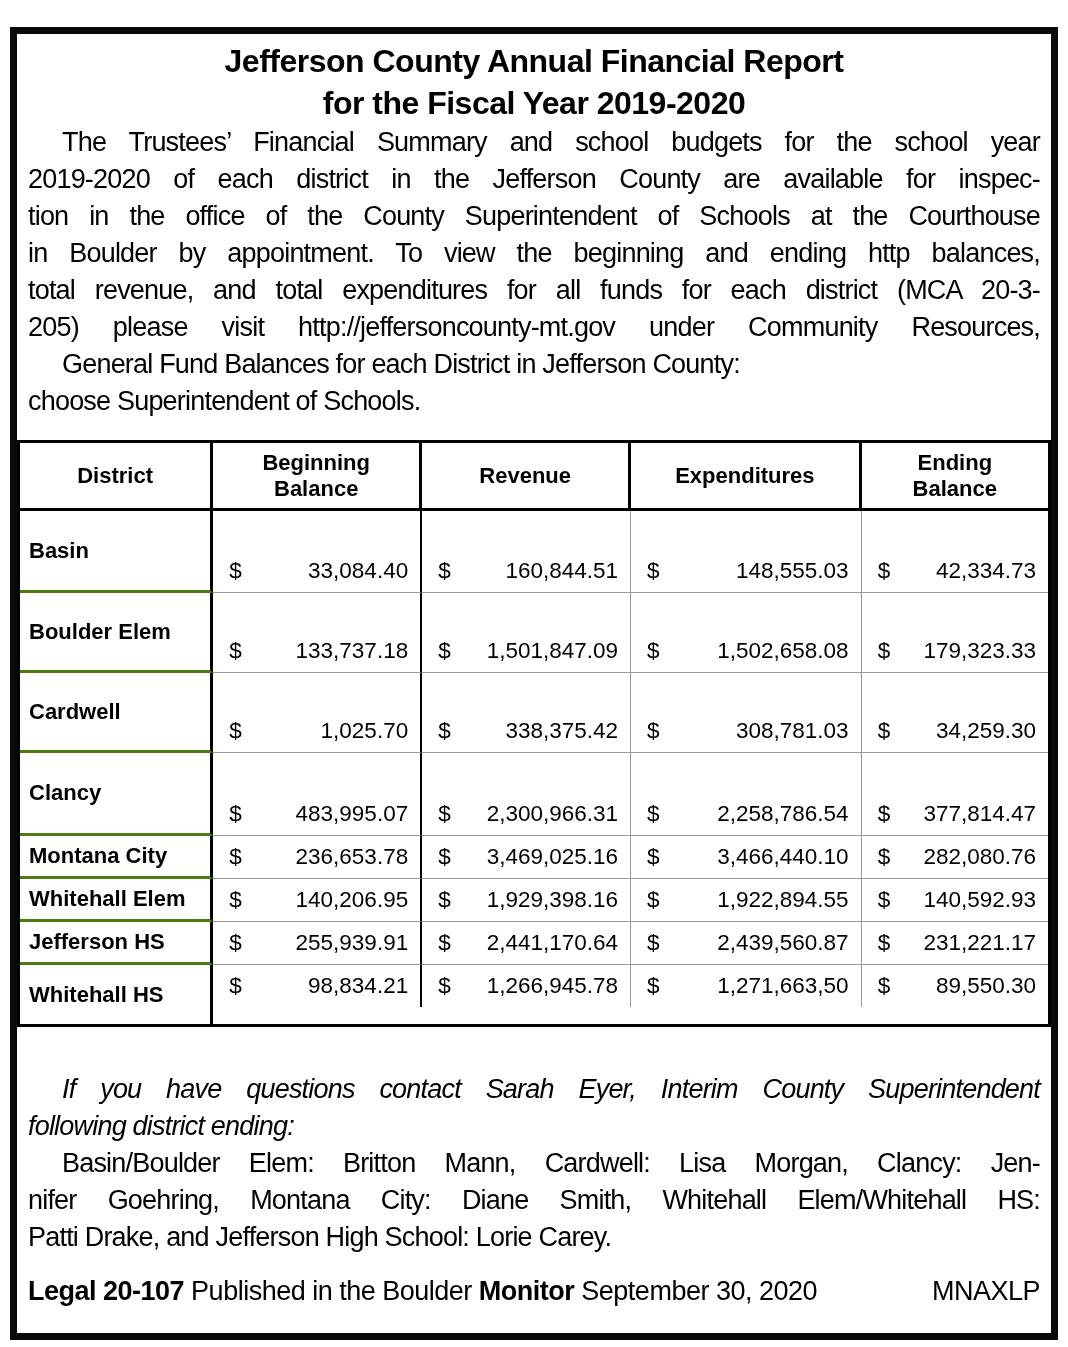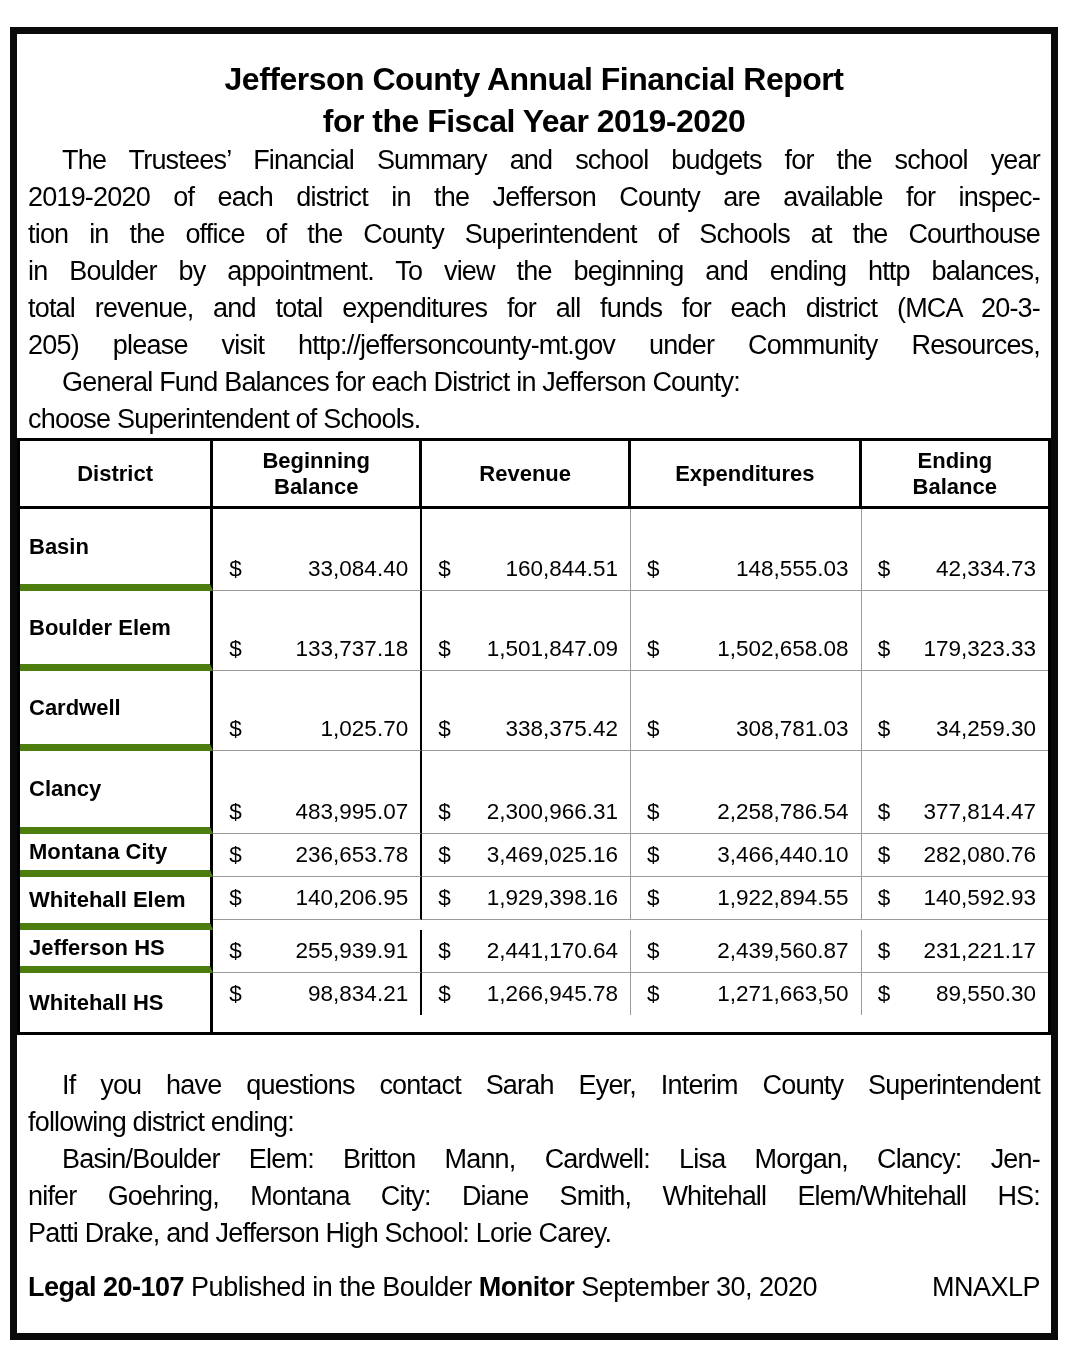--- a/index.html
+++ b/index.html
@@ -1,40 +1,40 @@
 <!DOCTYPE html>
 <html><head>
 <meta charset="utf-8">
 <style>
   html,body{margin:0;padding:0;background:#ffffff;}
   body{width:1068px;height:1347px;position:relative;font-family:"Liberation Sans",sans-serif;color:#000;}
   .sheet{position:absolute;left:10px;top:27px;width:1048px;height:1313px;box-sizing:border-box;
-         border:7px solid #0a0a0a;padding:22px 11px 0;overflow:hidden;background:#fff;}
+         border:7px solid #0a0a0a;padding:4px 11px 0;overflow:hidden;background:#fff;}
   .title{ text-align:center;font-weight:bold;font-size:32px;line-height:42px;letter-spacing:-0.5px;margin-top:2px;}
   .para{font-size:27px;line-height:37px;letter-spacing:-0.8px;}
   .jline{text-align:justify;text-align-last:justify;}
   .jlast{text-align:justify;text-align-last:left;}
   .indent{text-indent:34px;}
   
-  .fin-table{margin:0 -11px 0;width:calc(100% + 22px);box-sizing:border-box;
+  .fin-table{margin:20px -11px 0;width:calc(100% + 22px);box-sizing:border-box;
              border:3px solid #000;display:grid;
              grid-template-columns:197fr 213fr 213fr 235fr 190fr;}
   .cell{box-sizing:border-box;display:flex;}
   .th{font-weight:bold;font-size:22px;line-height:26px;height:68px;
       align-items:center;justify-content:center;text-align:center;white-space:pre-line;
       border-right:3px solid #000;border-bottom:3px solid #000;}
   .th.lastc{border-right:none;}
   .td-d{font-weight:bold;font-size:22px;padding-left:9px;align-items:center;
-        border-right:3px solid #000;border-bottom:7px solid #4d7c0f;}
+        border-right:3px solid #000;border-bottom:3px solid #4d7c0f;}
   .td-m{font-size:22.5px;justify-content:space-between;padding:0 12px 0 16px;
         border-right:1px solid #9a9a9a;border-bottom:1px solid #9a9a9a;}
   .td-m.bcol{border-right:2px solid #000;}
   .td-m.lastc{border-right:none;}
   
-  .contact{margin-top:32px;}
+  .contact{margin-top:44px;font-style:italic;}
   .footer{display:flex;justify-content:space-between;align-items:baseline;
           font-size:27px;letter-spacing:-0.5px;margin-top:20px;}
   .b{font-weight:bold;}
 </style>
 </head>
 <body>
 
 <div class="sheet">
 
   <div class="title">
@@ -147,21 +147,21 @@
       </div>
     <div class="cell td-m" style="height:43px;align-items:center">
       <span>$</span>
         <span>3,466,440.10</span>
       </div>
     <div class="cell td-m lastc" style="height:43px;align-items:center">
       <span>$</span>
         <span>282,080.76</span>
       </div>
 
-    <div class="cell td-d" style="height:53px">Whitehall Elem</div>
+    <div class="cell td-d" style="height:43px">Whitehall Elem</div>
     <div class="cell td-m bcol" style="height:43px;align-items:center">
       <span>$</span>
         <span>140,206.95</span>
       </div>
     <div class="cell td-m" style="height:43px;align-items:center">
       <span>$</span>
         <span>1,929,398.16</span>
       </div>
     <div class="cell td-m" style="height:43px;align-items:center">
       <span>$</span>

